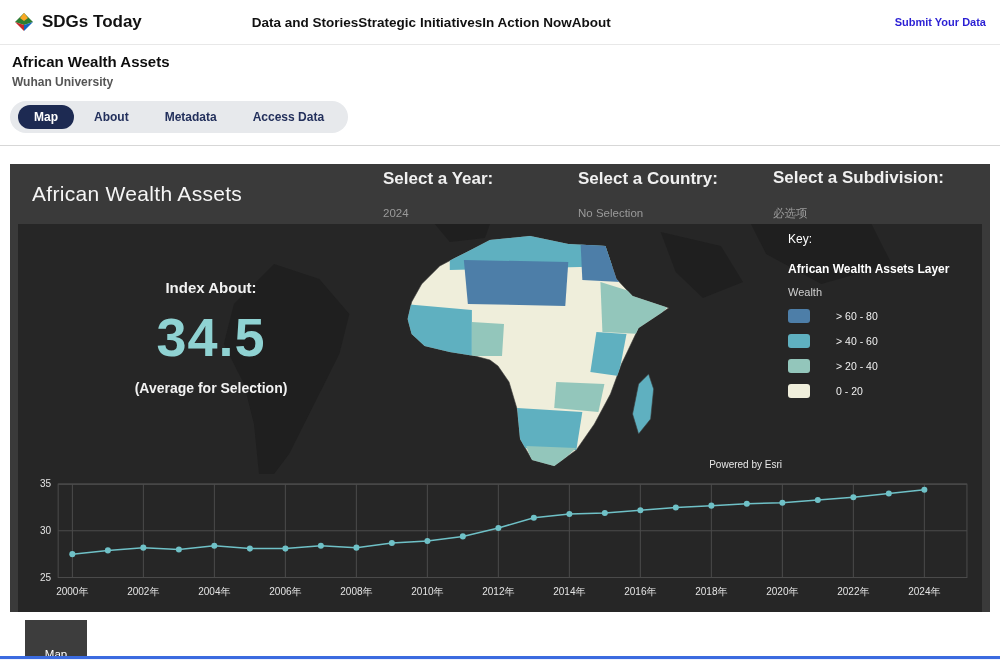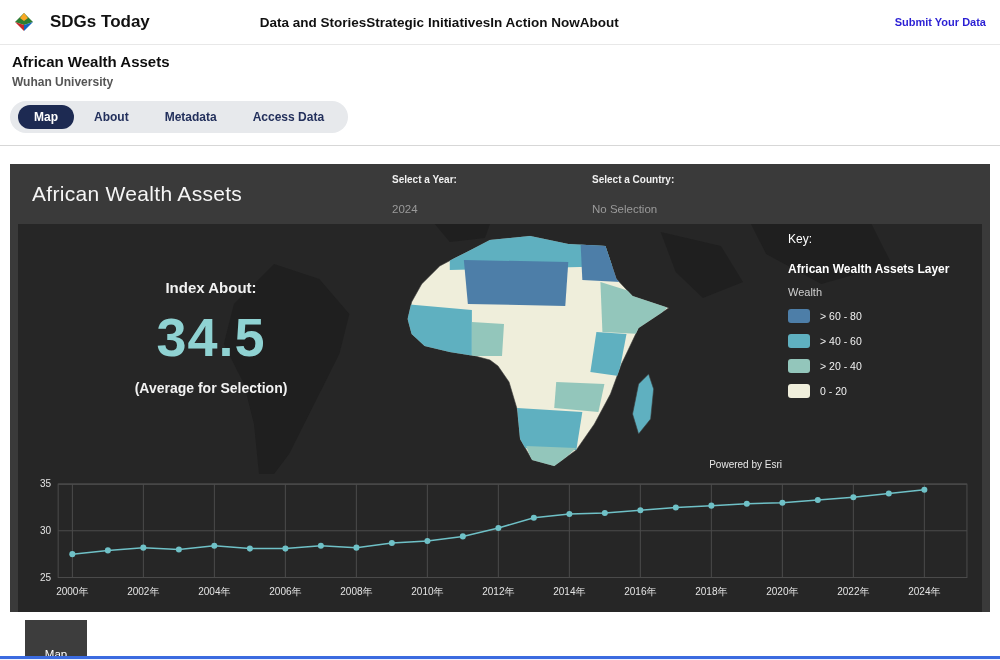--- a/index.html
+++ b/index.html
@@ -8,21 +8,21 @@
     font-family:"Liberation Sans", sans-serif;
     background:#ffffff; color:#111;
     position:relative;
   }
 
   
   .site-header {
     height:45px; display:flex; align-items:center;
     padding:0 14px; border-bottom:1px solid #e8e8e8; background:#fff;
   }
-  .logo { display:flex; gap:16px; cursor:pointer; }
+  .logo { display:flex; gap:8px; cursor:pointer; }
   .logo-text { font-size:17px; font-weight:bold; color:#111; }
   .site-nav { display:flex; margin-left:110px; }
   .site-nav a { font-size:13.5px; font-weight:bold; color:#111; text-decoration:none; cursor:pointer; }
   .submit-link { margin-left:auto; font-size:11px; font-weight:bold; color:#2a1fd4; text-decoration:none; cursor:pointer; }
 
   
   .page-head { padding:8px 12px 0 12px; }
   .page-title { font-size:15px; font-weight:bold; color:#0d0d0d; }
   .page-subtitle { font-size:12px; font-weight:bold; color:#555; margin-top:5px; }
 
@@ -42,38 +42,38 @@
 
   
   .dashboard {
     margin:18px 10px 0 10px; background:#3a3a3a; width:980px;
   }
   .dash-header {
     height:60px; display:flex; align-items:center; padding:0 22px;
   }
   .dash-title { font-size:21px; font-weight:400; color:#f5f5f5; width:360px; letter-spacing:0.3px; }
   .selector { width:200px; cursor:pointer; }
-  .selector .sel-label { font-size:10px; font-weight:bold; color:#f0f0f0; }
+  .selector .sel-label { font-size:17px; font-weight:bold; color:#f0f0f0; }
   .selector .sel-value { font-size:11.5px; color:#9a9a9a; margin-top:18px; }
 
   .dash-body { margin:0 8px 8px 8px; background:#262626; }
 
   .map-row { position:relative; height:250px; }
   .map-svg { position:absolute; inset:0; width:100%; height:100%; }
 
   .score-block { position:absolute; left:58px; top:55px; width:270px; text-align:center; }
   .score-label { font-size:15px; font-weight:bold; color:#f2f2f2; }
   .score-value { font-size:54px; font-weight:bold; color:#8fd2d2; margin-top:10px; letter-spacing:1px; }
   .score-caption { font-size:14px; font-weight:bold; color:#f2f2f2; margin-top:12px;text-align:center; }
 
   .key-panel { position:absolute; right:16px; top:8px; width:178px; }
   .key-title { font-size:12px; font-weight:normal; color:#fff; }
   .key-layer { font-size:12px; font-weight:bold; color:#fff; margin-top:16px; }
   .key-field { font-size:11px; color:#cfcfcf; margin-top:10px; }
-  .key-item { display:flex; align-items:center; gap:10px; margin-top:11px; }
+  .key-item { display:flex; align-items:center; gap:26px; margin-top:11px; }
   .key-swatch { width:22px; height:14px; border-radius:3px; flex:none; }
   .key-item-label { font-size:10.5px; color:#f0f0f0; }
 
   .attribution { position:absolute; right:200px; bottom:4px; font-size:10px; color:#e8e8e8; }
 
   .chart-wrap { height:138px; padding-top:2px; }
   #trend-svg { width:100%; height:134px; display:block; }
   #trend-svg .tick { fill:#e3e3e3; font-size:10px; font-family:"Liberation Sans", sans-serif; }
 
   .dash-tabs { display:flex; margin-left:25px; }
@@ -132,20 +132,24 @@
 
   <div class="dash-header">
     <div class="dash-title">African Wealth Assets</div>
     <div class="selector">
       <div class="sel-label">Select a Year:</div>
       <div class="sel-value">2024</div>
     </div>
     <div class="selector">
       <div class="sel-label">Select a Country:</div>
       <div class="sel-value">No Selection</div>
+    </div>
+    <div class="selector">
+      <div class="sel-label">Select a Subdivision:</div>
+      <div class="sel-value">必选项</div>
     </div>
   </div>
 
   <div class="dash-body">
 
     <div class="map-row">
 
       <svg class="map-svg" viewBox="0 0 960 250" preserveAspectRatio="none">
 
         <polygon points="255,40 300,55 330,90 320,130 295,180 270,230 255,250 240,250 235,200 225,160 205,120 215,80" fill="#1f1f1f"></polygon>

